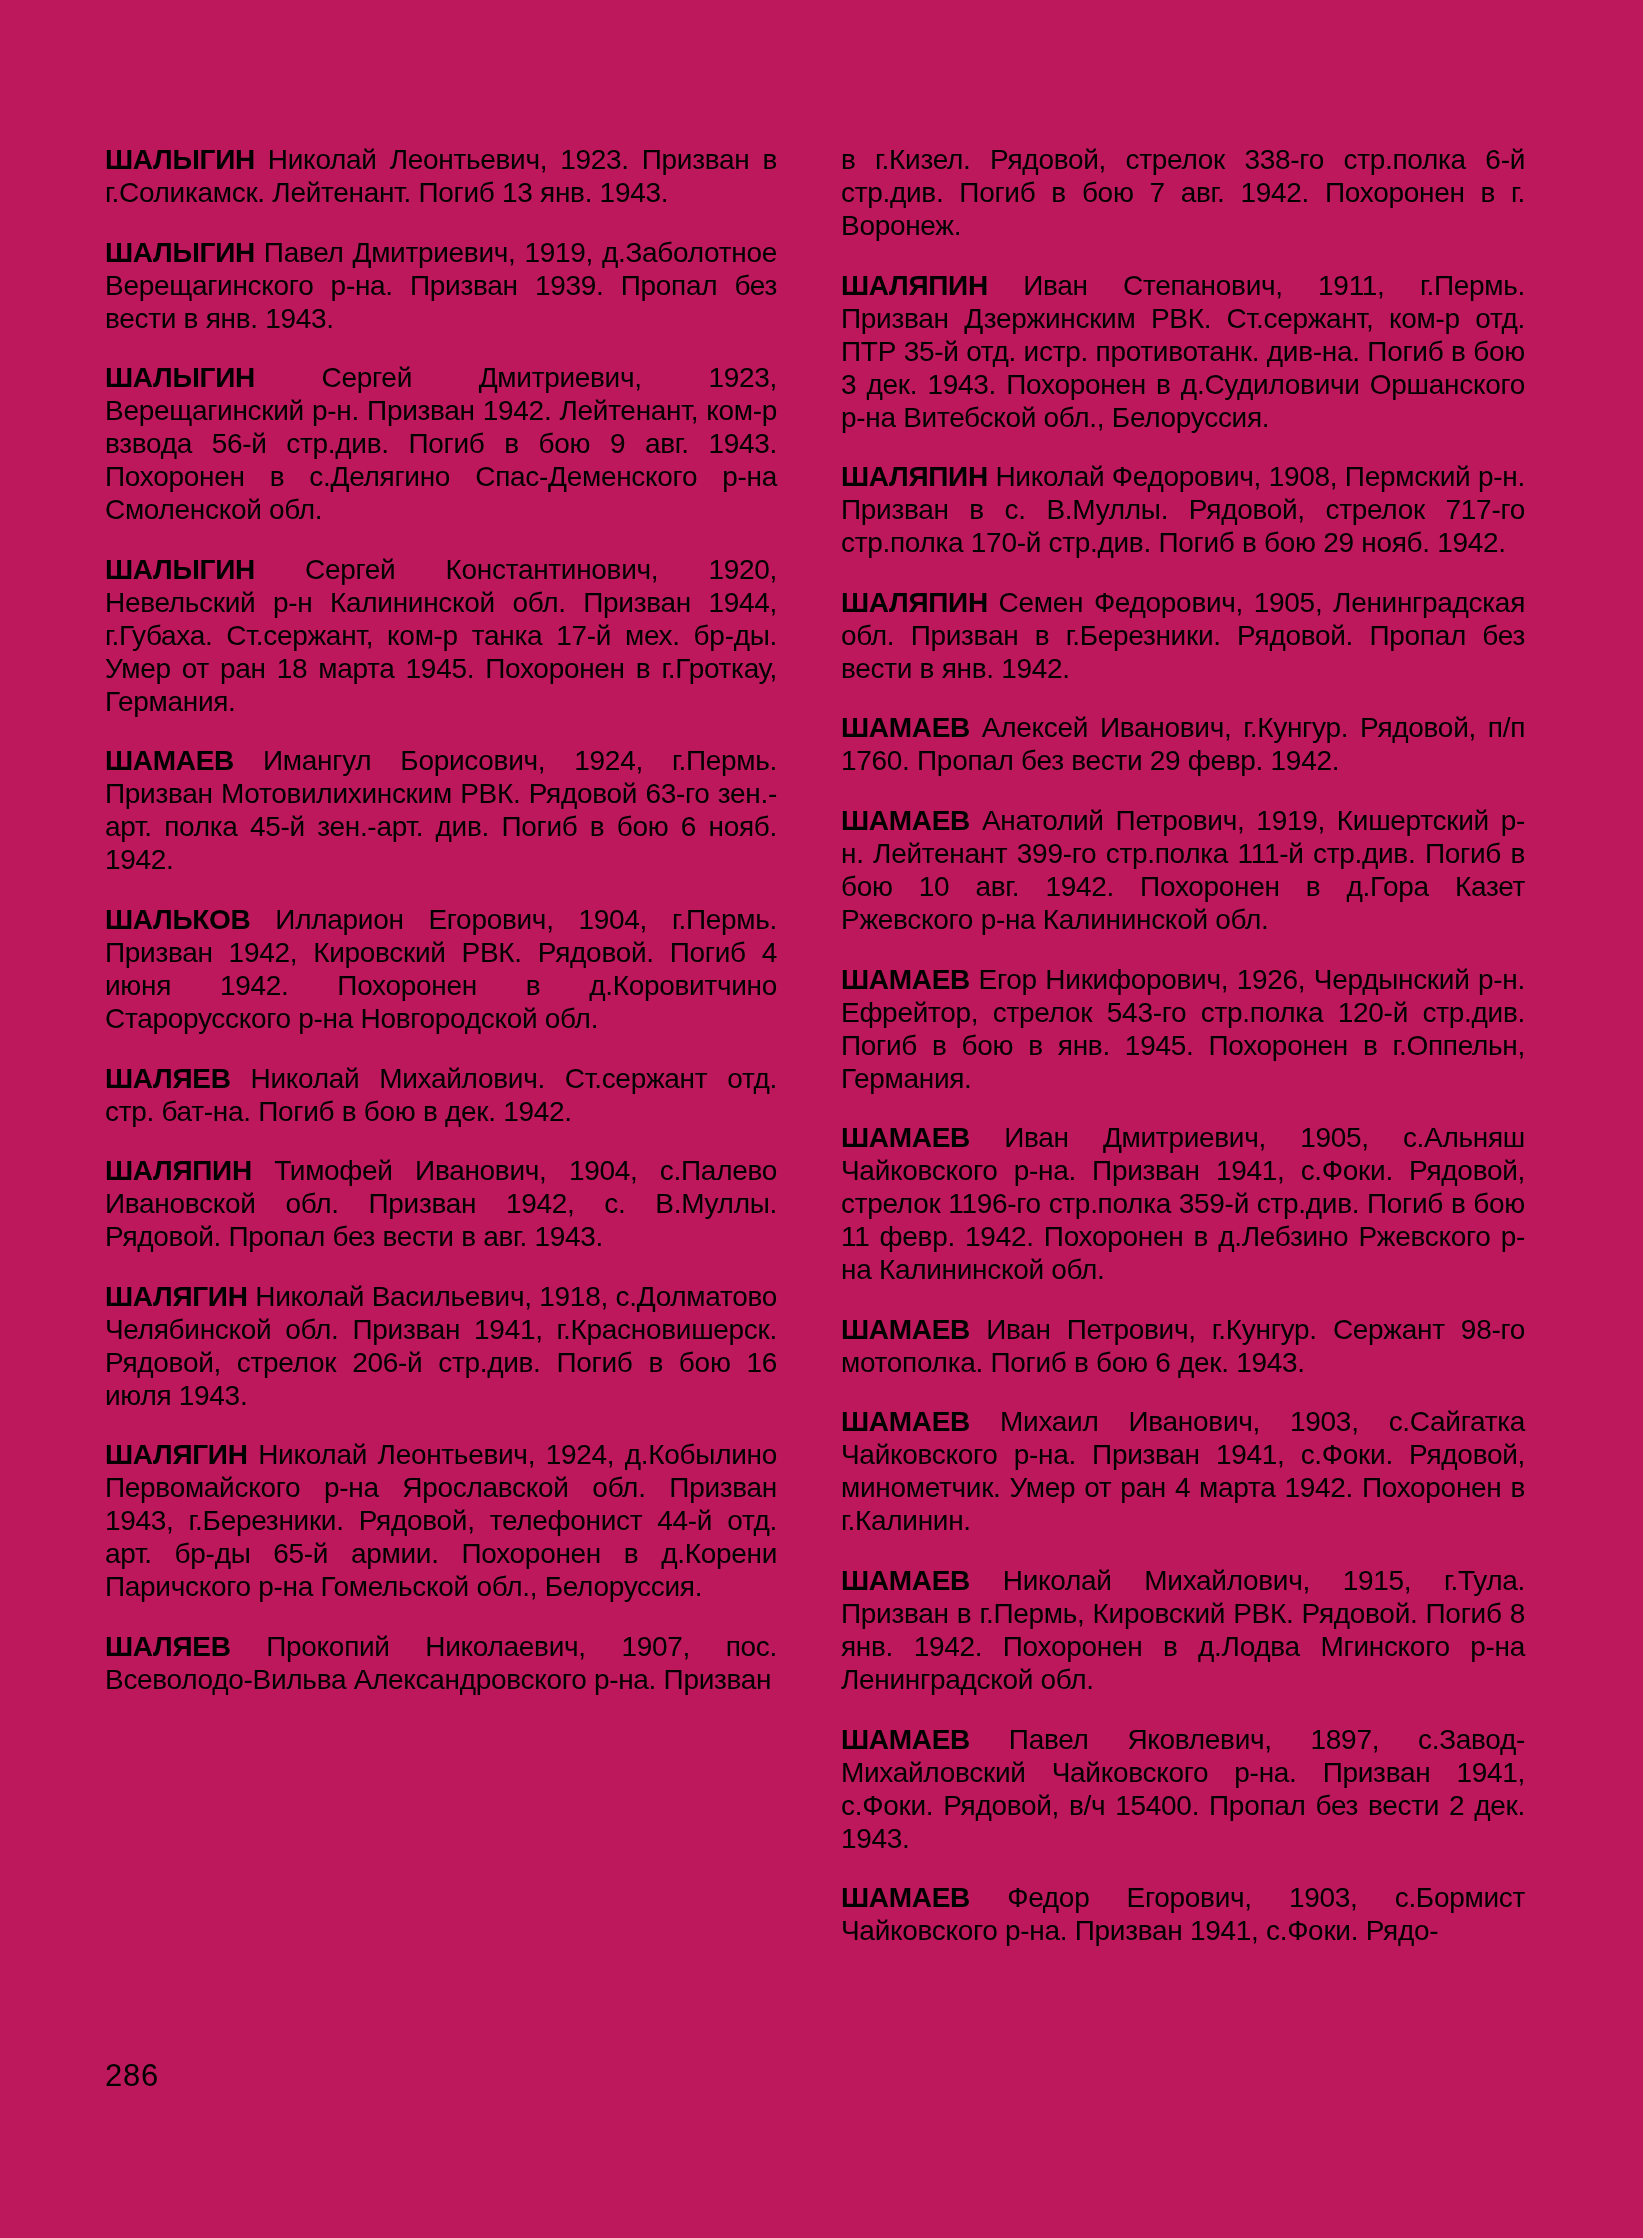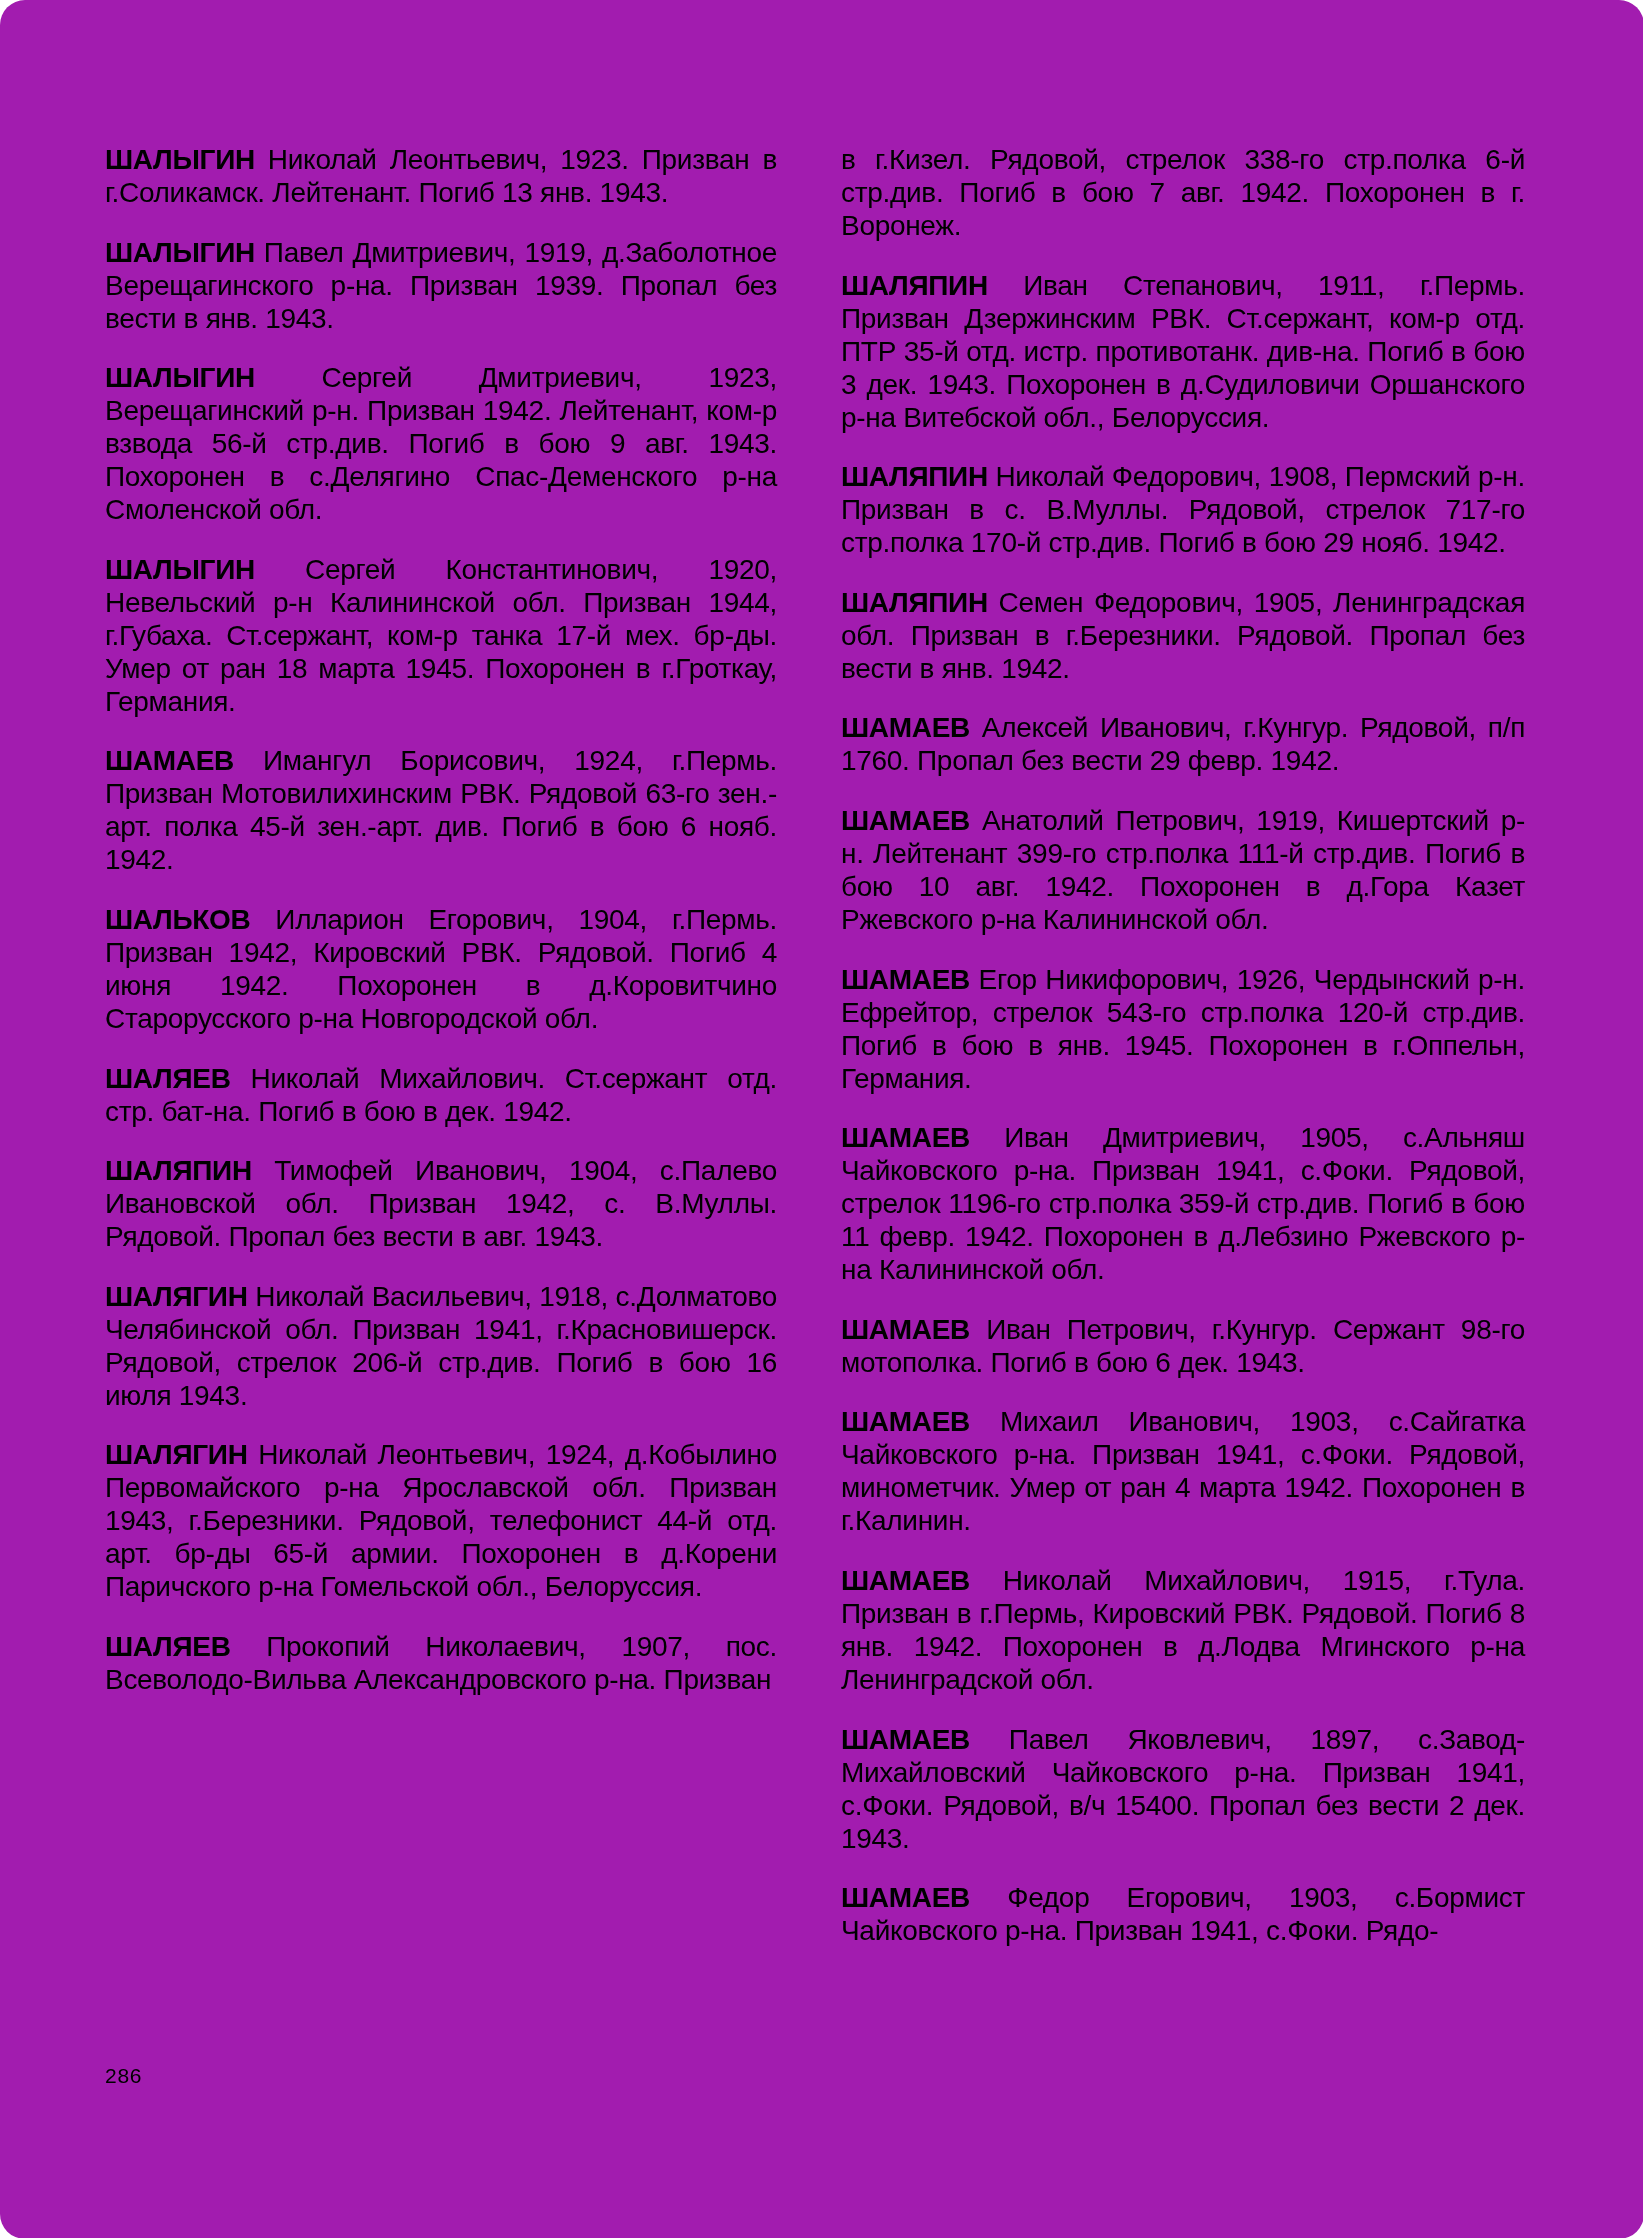--- a/index.html
+++ b/index.html
@@ -1,44 +1,43 @@
 <!DOCTYPE html>
 <html lang="ru" style="font-size:10.6px"><head>
 <meta charset="utf-8">
 <style>
   html,body{margin:0;padding:0;background:#ffffff;}
   .page{
     position:relative;
     width:1644px;
     height:2239px;
-    background:#a21caf;
+    background:#be185d;
     color:#000000;
     font-family:"Liberation Sans", sans-serif;
     overflow:hidden;
-    border-radius:25px;
   }
   .col{position:absolute;top:143px;}
   .col-left{left:105px;width:672px;}
   .col-right{left:841px;width:684px;}
   .entry{
     margin:0 0 26.6px 0;
     font-size:28px;
     line-height:33px;
     letter-spacing:-0.3px;
     text-align:justify;
     text-justify:inter-word;
     font-weight:400;
     -webkit-font-smoothing:antialiased;
   }
   .entry .surname{font-weight:700;}
   .page-number{
     position:absolute;
     left:105px;
     top:2058px;
-    font-size:21px;
+    font-size:31px;
     line-height:35px;
     letter-spacing:0.7px;
     font-weight:400;
   }
 </style>
 </head>
 <body>
 
 <div class="page">
   <div class="col col-left">

